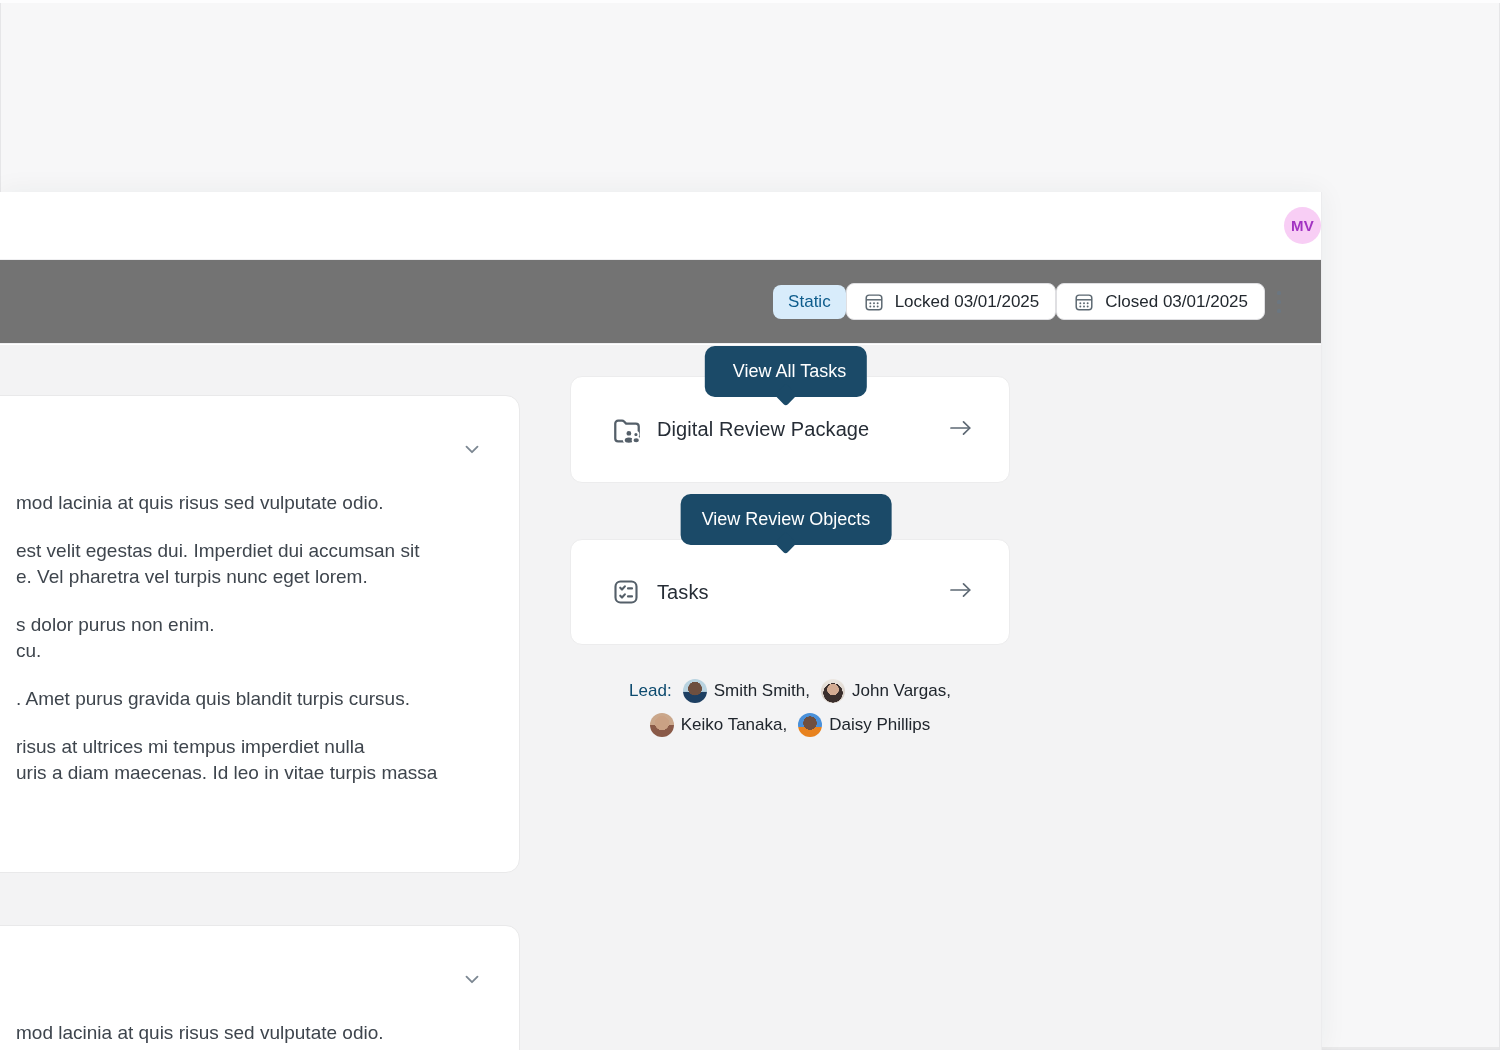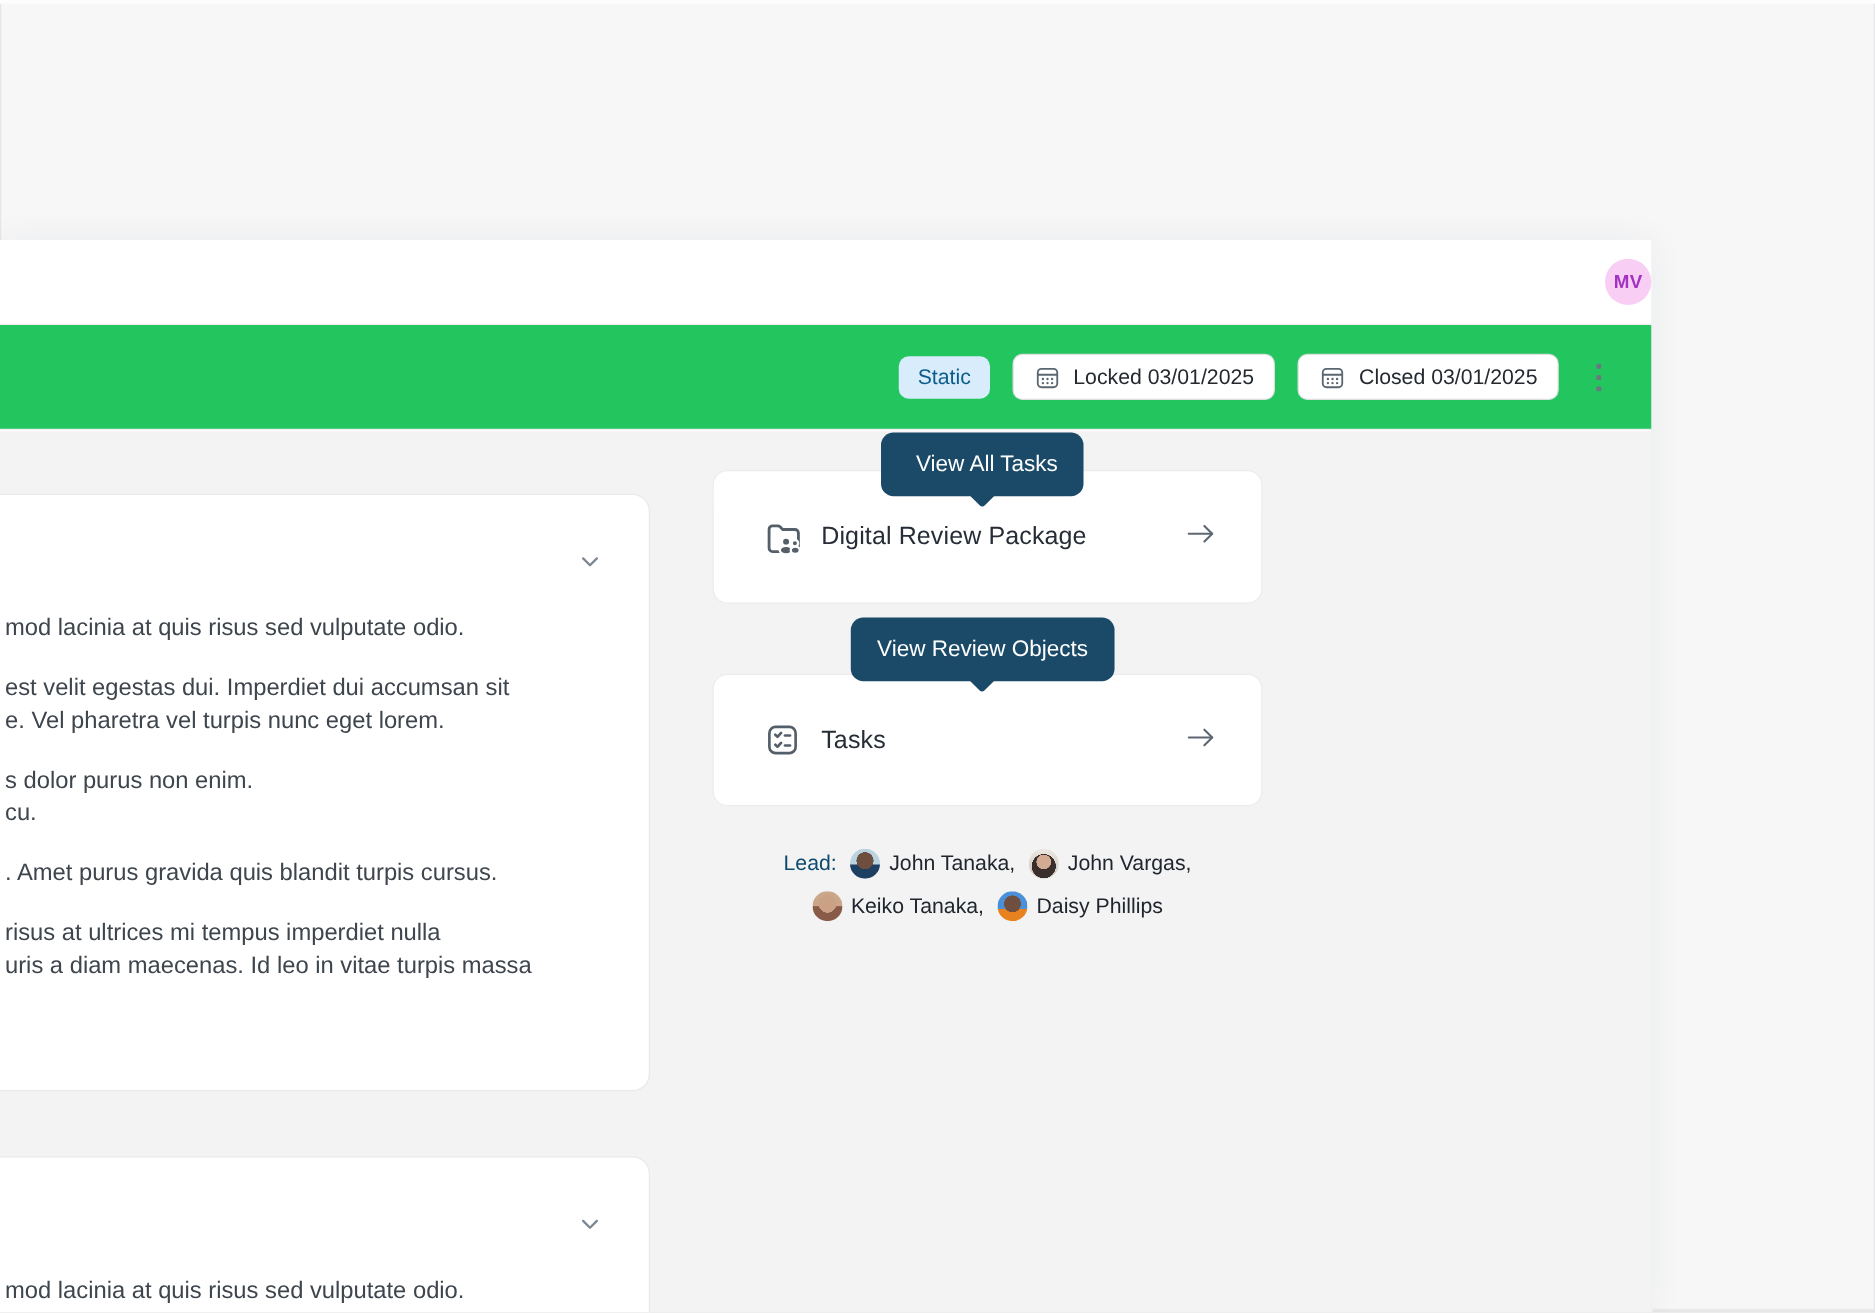--- a/index.html
+++ b/index.html
@@ -24,22 +24,22 @@
     height:68px; background:#fff; border-bottom:1px solid #efeff1;
     display:flex; align-items:center; justify-content:flex-end; 
   }
   .avatar-mv {
     width:37px; height:37px; border-radius:50%;
     background:#f8cef5; color:#a233c2;
     display:flex; align-items:center; justify-content:center;
     font-size:15px; font-weight:700; letter-spacing:.2px; cursor:pointer;
   }
   .toolbar {
-    height:84px; background:#22c55e; border-bottom:1px solid #efeff1;
-    display:flex; align-items:center; justify-content:flex-end; gap:18px; padding-right:30px;
+    height:84px; background:#737373; border-bottom:1px solid #efeff1;
+    display:flex; align-items:center; justify-content:flex-end; padding-right:30px;
   }
   .badge-static {
     background:#d8ecfb; color:#0d5c8c; font-size:17px;
     padding:7px 15px; border-radius:8px;
   }
   .tb-btn {
     display:flex; align-items:center; gap:10px; height:37px;
     background:#fff; border:1px solid #dfdfe2; border-radius:8px;
     padding:0 16px; font-size:17px; color:#23292f; cursor:pointer;
   }
@@ -56,21 +56,21 @@
   
   .text-card {
     position:absolute; left:-40px; width:560px;
     background:#fff; border:1px solid #e9e9ea; border-radius:14px;
   }
   .text-card.c1 { top:50px; height:478px; }
   .text-card.c2 { top:580px; height:330px; }
   .card-chevron { position:absolute; top:42px; right:36px; cursor:pointer; }
   .card-text { padding:94px 54px 0 43px; }
   .card-text .para { margin-bottom:22px; }
-  .card-text .line { font-size:19px; line-height:26px; color:#3e454d; white-space:nowrap; }
+  .card-text .line { font-size:19px; line-height:26px; color:#3e454d; white-space:nowrap;margin-left:12px; }
 
   
   .nav-card {
     position:absolute; left:570px; width:440px; height:107px;
     background:#fff; border:1px solid #ececed; border-radius:12px;
     display:flex; align-items:center; padding:0 34px 0 40px; gap:14px; cursor:pointer;
   }
   .nav-card.drp { top:31px; }
   .nav-card.tasks { top:194px; height:106px; }
   .nav-card .nc-title { flex:1; font-size:20px; color:#262d36; letter-spacing:.1px; }
@@ -256,21 +256,21 @@
         </span>
       </div>
 
       <div class="tooltip t1">View All Tasks</div>
       <div class="tooltip t2">View Review Objects</div>
 
       <div class="lead-block">
         <span class="lead-label">Lead:</span>
       <span class="person">
             <span class="p-avatar a1"></span>
-            <span class="p-name">John Tanaka,</span>
+            <span class="p-name">Smith Smith,</span>
           </span>
           <span class="person">
             <span class="p-avatar a2"></span>
             <span class="p-name">John Vargas,</span>
           </span>
           <span class="person">
             <span class="p-avatar a3"></span>
             <span class="p-name">Keiko Tanaka,</span>
           </span>
           <span class="person">

